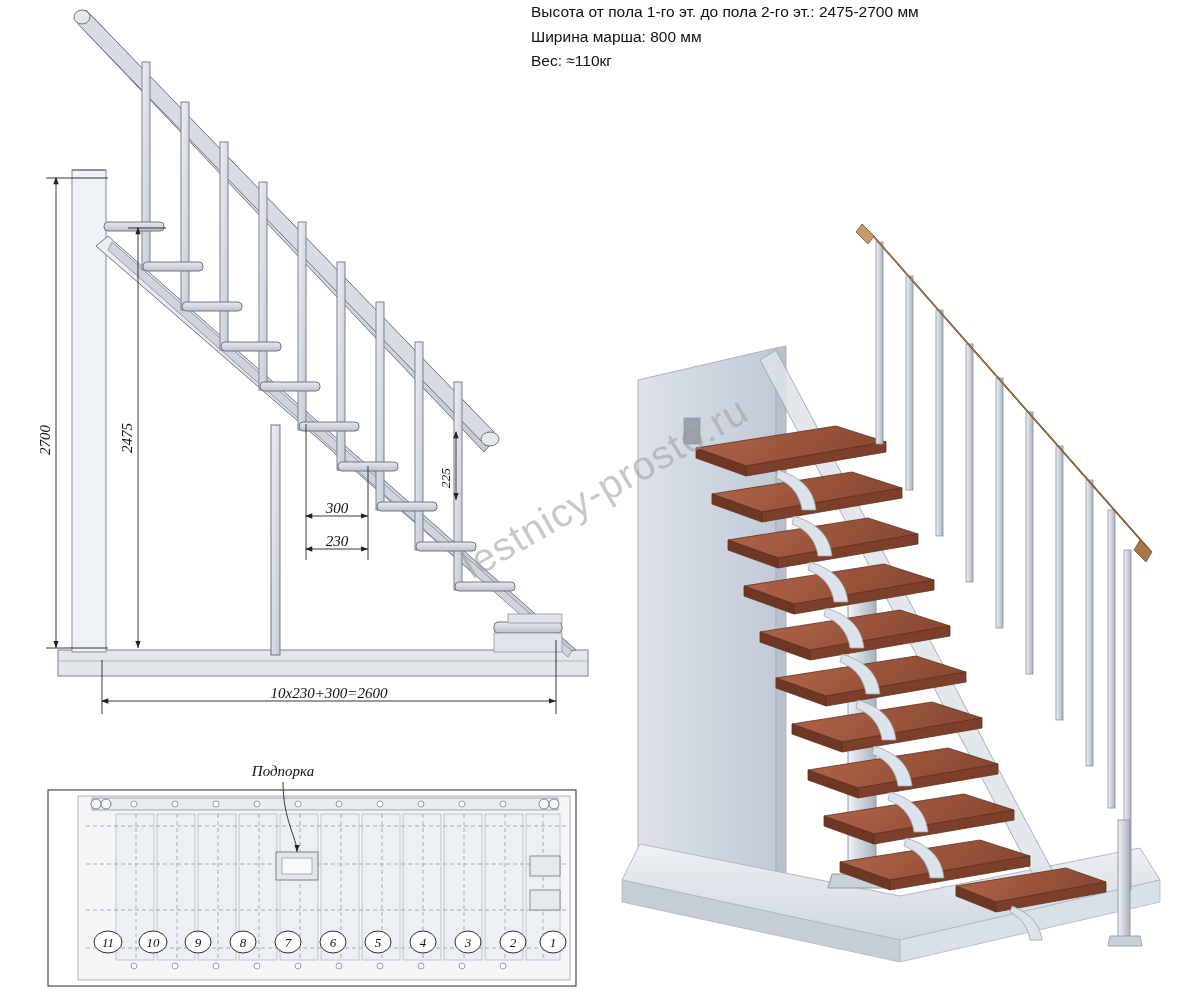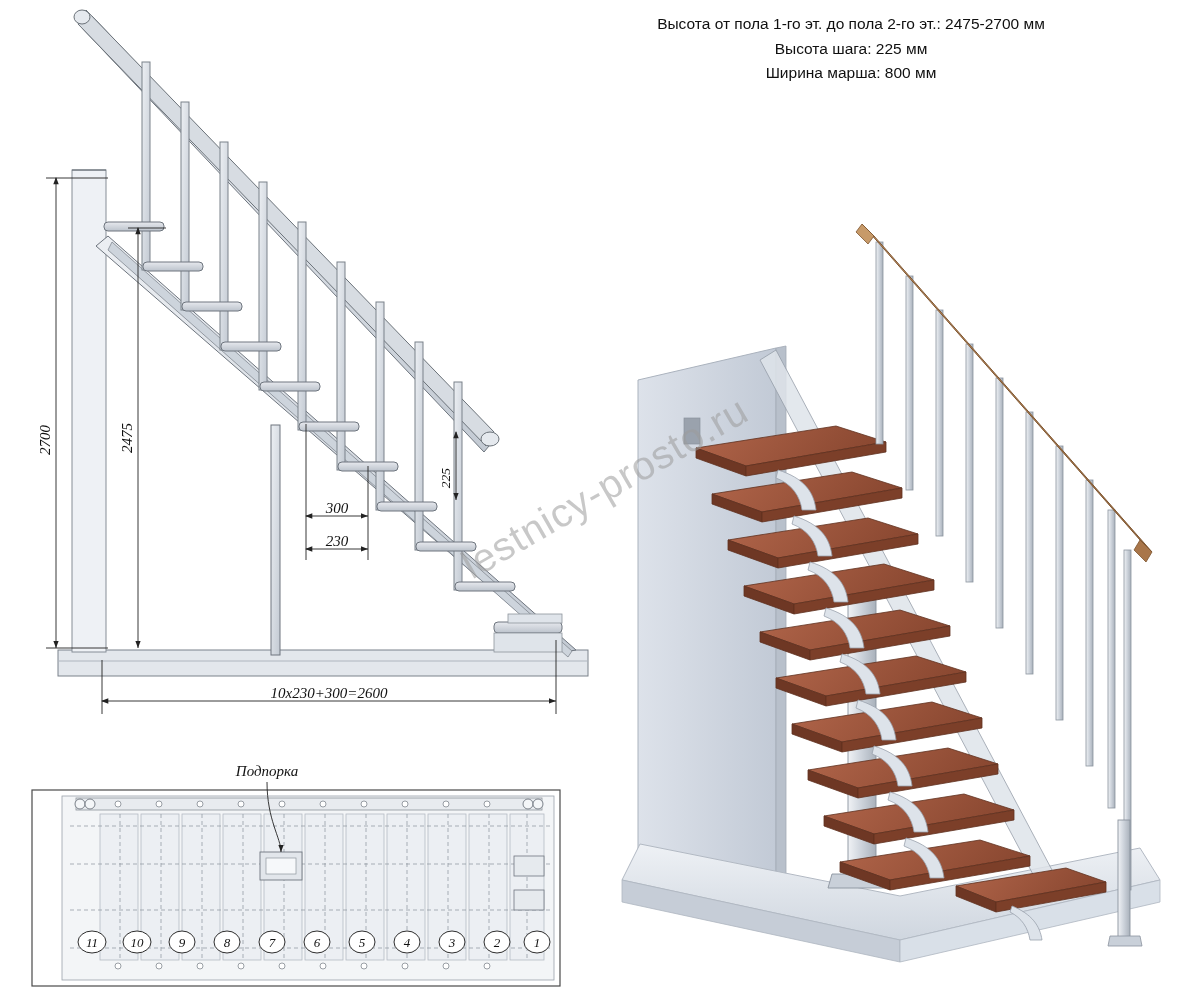--- a/index.html
+++ b/index.html
@@ -1,28 +1,28 @@
 <!DOCTYPE html>
 <html><head>
 <meta charset="utf-8">
 <style>
   html,body{margin:0;padding:0;background:#ffffff;}
   body{width:1191px;height:993px;position:relative;overflow:hidden;
        font-family:"Liberation Sans", sans-serif;color:#1a1a1a;}
 
   
-  .spec-list{position:absolute;left:531px;top:12px;width:640px;text-align:center;}
+  .spec-list{position:absolute;left:531px;top:0;width:640px;}
   .spec-line{font-size:15.5px;line-height:24.6px;color:#101010;white-space:nowrap;}
 
   
   .elev{position:absolute;left:16px;top:0;width:600px;height:750px;}
   .elev svg{display:block;}
 
   
-  .plan{position:absolute;left:14px;top:760px;width:560px;height:230px;}
+  .plan{position:absolute;left:30px;top:760px;width:560px;height:230px;}
   .plan svg{display:block;}
 
   
   .view3d{position:absolute;left:600px;top:180px;width:591px;height:813px;}
   .view3d svg{display:block;}
 
   
   .watermark{position:absolute;left:395px;top:345px;width:420px;height:330px;
     pointer-events:none;}
   .watermark span{position:absolute;left:0;top:120px;width:420px;
@@ -33,22 +33,22 @@
   .dimtext{font-family:"Liberation Serif", serif;font-style:italic;font-size:15px;fill:#111;}
   .dimtext-s{font-family:"Liberation Serif", serif;font-style:italic;font-size:13.5px;fill:#111;}
   .planlbl{font-family:"Liberation Serif", serif;font-style:italic;font-size:15px;fill:#111;}
   .stepnum{font-family:"Liberation Serif", serif;font-style:italic;font-size:13px;fill:#111;}
 </style>
 </head>
 <body>
 
 <div class="spec-list">
   <div class="spec-line">Высота от пола 1-го эт. до пола 2-го эт.: 2475-2700 мм</div>
-  <div class="spec-line">Высота шага: 225 мм</div>
   <div class="spec-line">Ширина марша: 800 мм</div>
+  <div class="spec-line">Вес: ≈110кг</div>
 </div>
 
 <div class="elev">
 <svg width="600" height="750" viewBox="0 0 600 750" xmlns="http://www.w3.org/2000/svg">
   <defs>
     <marker id="arrEl" markerWidth="9" markerHeight="9" refX="8" refY="3" orient="auto">
       <path d="M0,0 L8,3 L0,6 z" fill="#222"></path>
     </marker>
     <marker id="arrElS" markerWidth="9" markerHeight="9" refX="1" refY="3" orient="auto">
       <path d="M8,0 L0,3 L8,6 z" fill="#222"></path>

